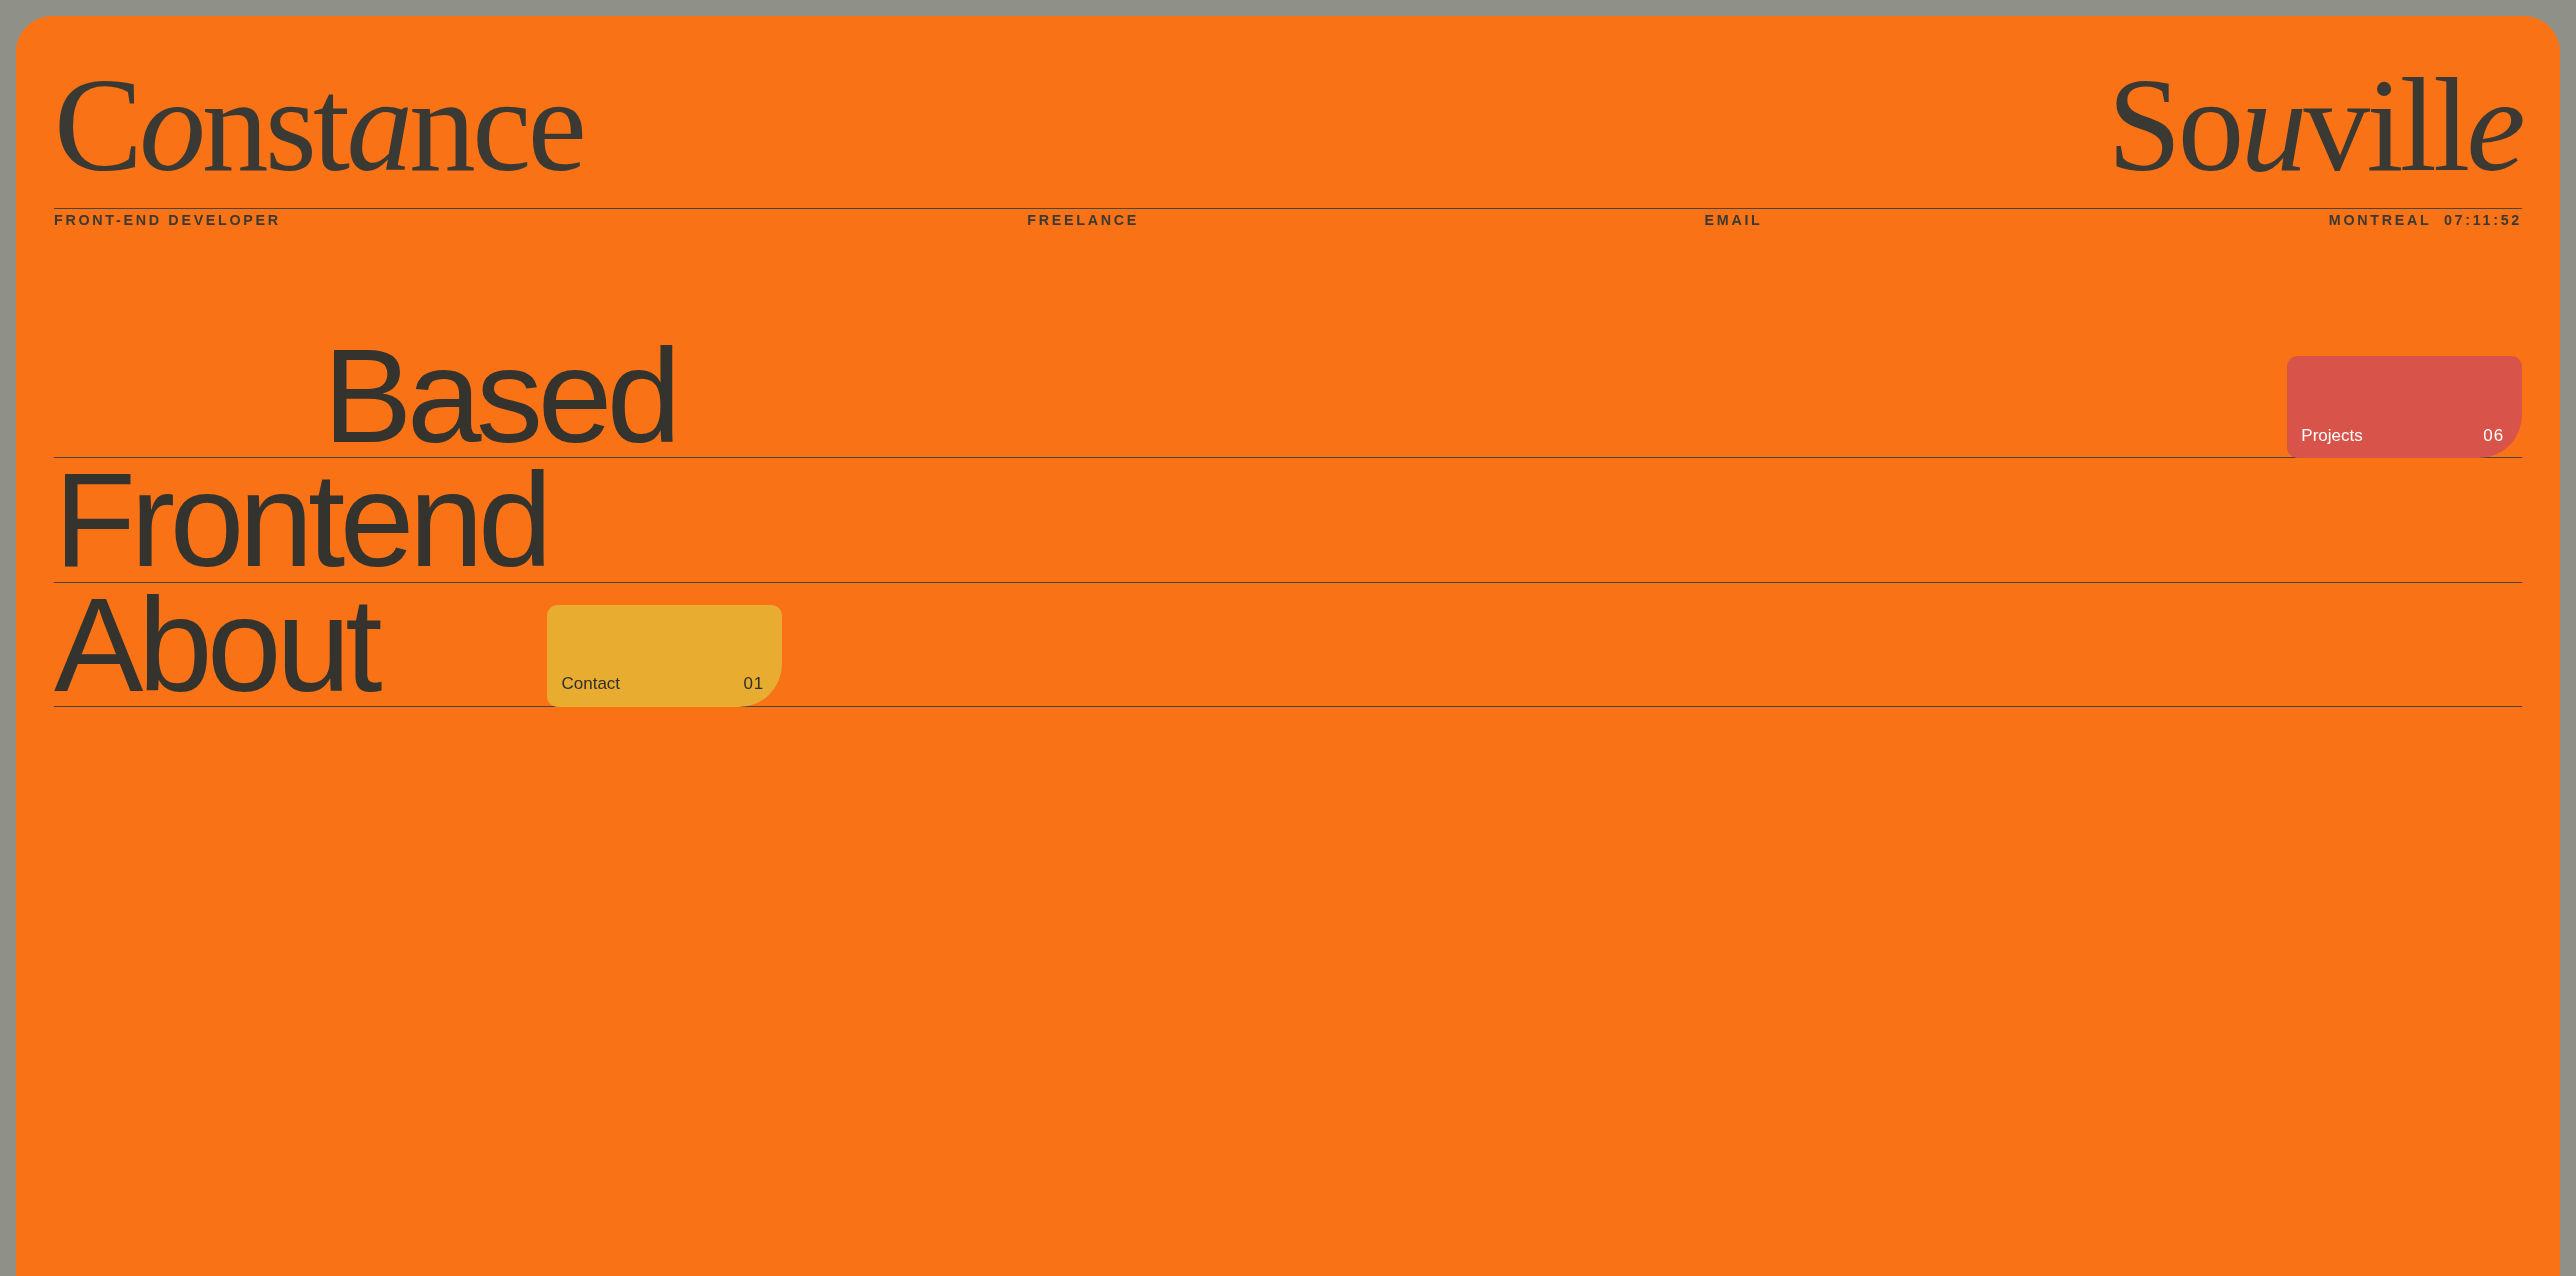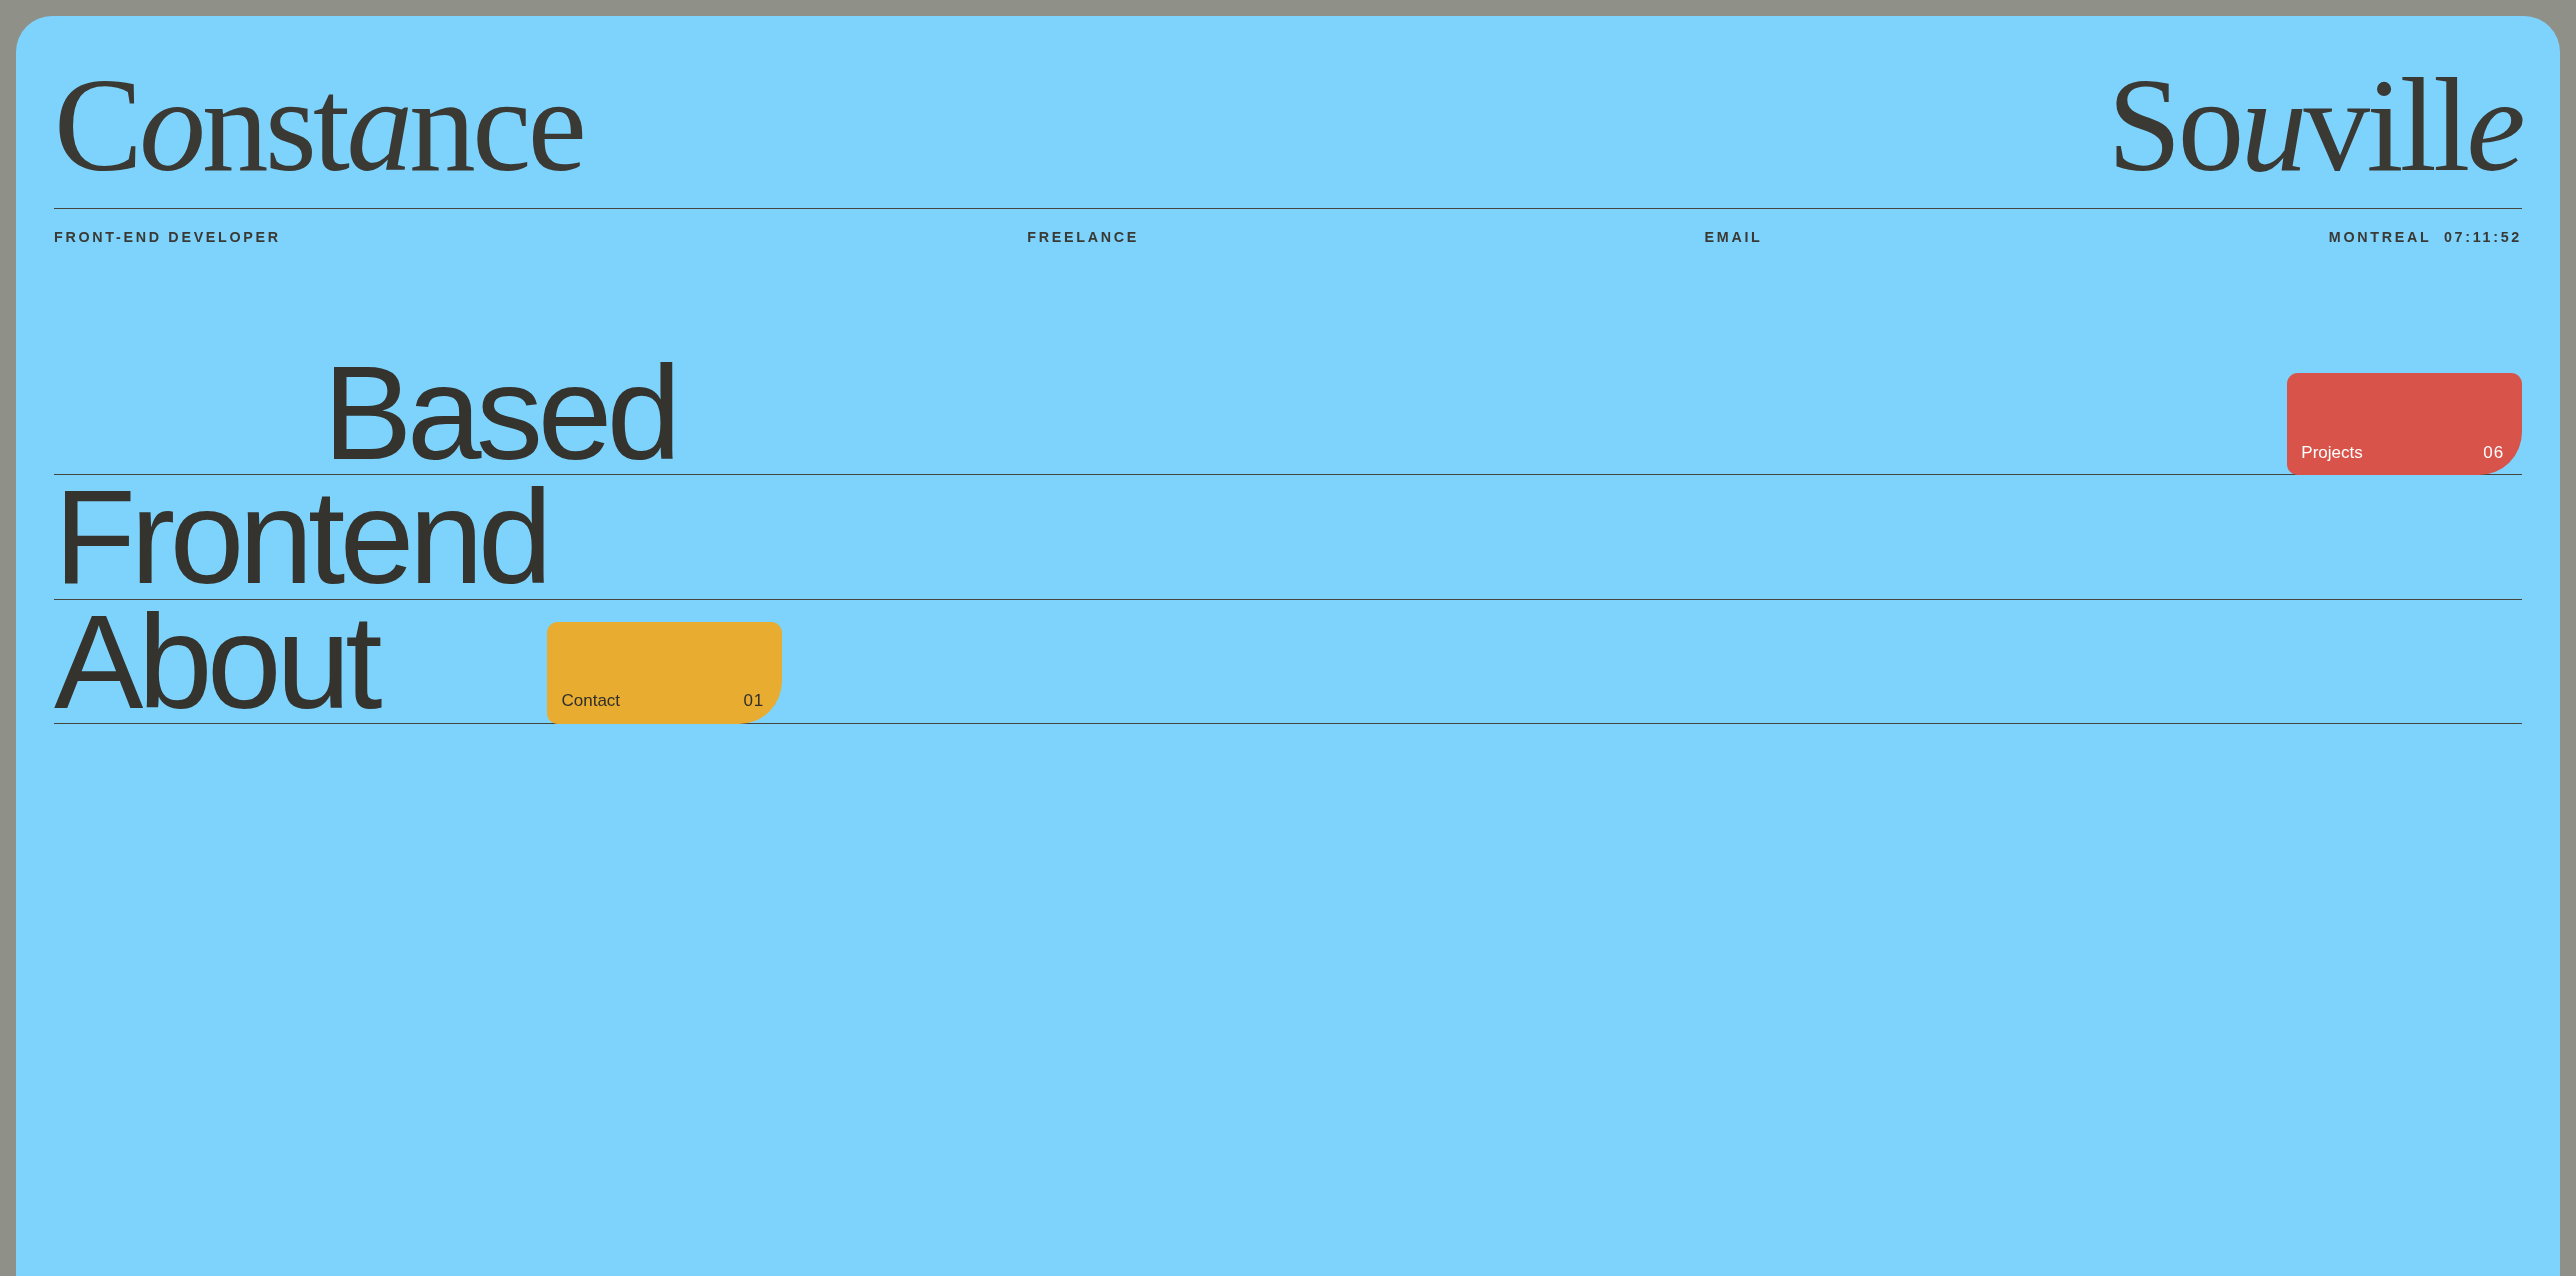--- a/index.html
+++ b/index.html
@@ -6,21 +6,21 @@
 html, body { width: 100%; height: 100%; }
 body {
   background: #8f9189;
   font-family: "Helvetica Neue", Helvetica, Arial, sans-serif;
   color: #31302c;
   overflow: hidden;
 }
 .page {
   position: absolute;
   top: 16px; left: 16px; right: 16px; bottom: 0;
-  background: #7dd3fc;
+  background: #f97316;
   border-radius: 36px 36px 0 0;
   padding: 43px 38px 0 38px;
 }
 .hr { border: 0; border-top: 1.8px solid #45443f; margin: 0; }
 
 
 .name-row {
   display: flex;
   justify-content: space-between;
   align-items: baseline;
@@ -33,21 +33,21 @@
   letter-spacing: -3.6px;
   font-weight: 400;
   color: #3a3934;
 }
 .name em { font-style: italic; }
 
 
 .meta-row {
   display: flex;
   align-items: baseline;
-  margin-top: 20px;
+  margin-top: 3px;
   font-size: 14.3px;
   letter-spacing: 2.7px;
   font-weight: 700;
   color: #3a3934;
   text-transform: uppercase;
 }
 
 .meta-row { display: grid; grid-template-columns: 1fr 1fr 1fr auto; }
 .meta-row > *:nth-child(1){ justify-self: start; }
 .meta-row > *:nth-child(2){ justify-self: start; padding-left: 215px;}

